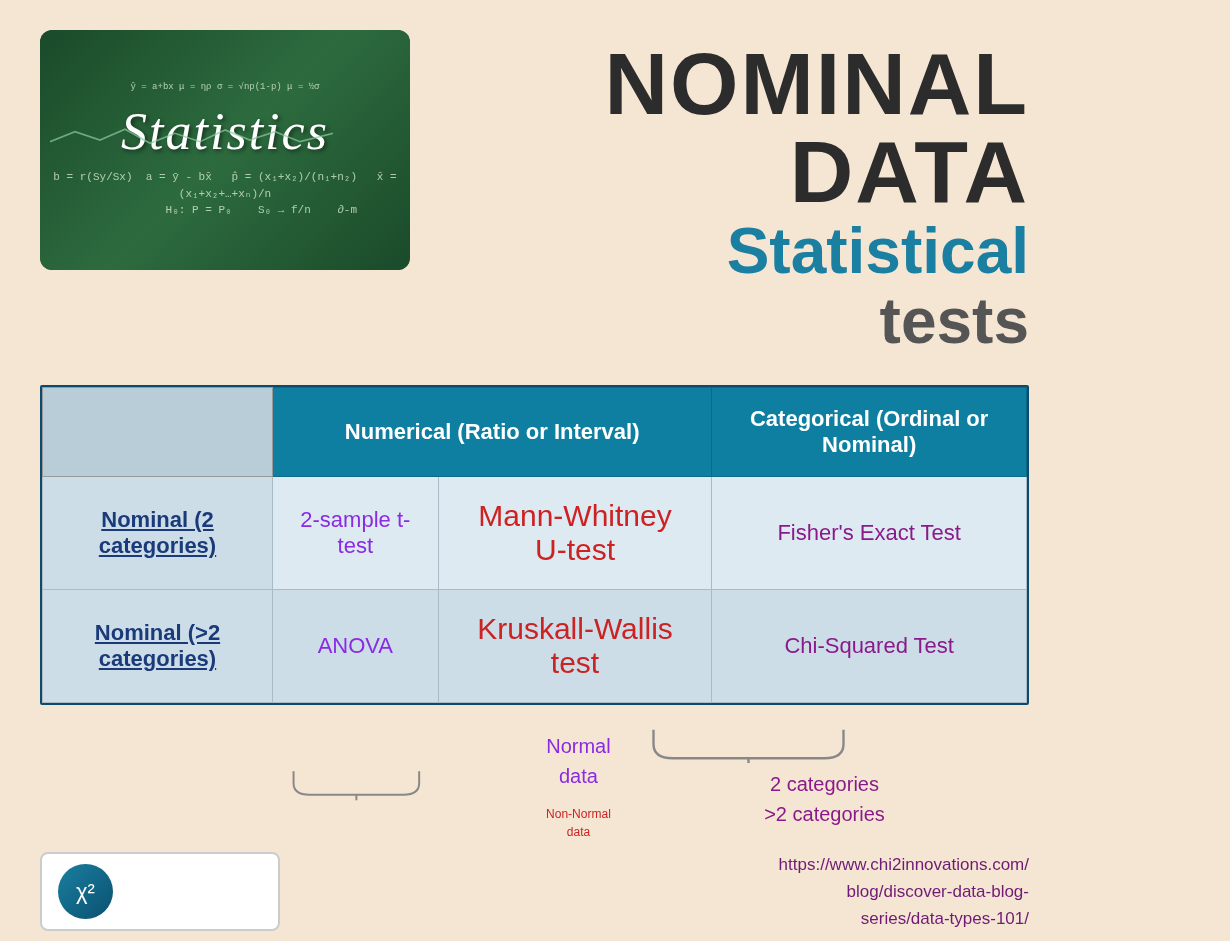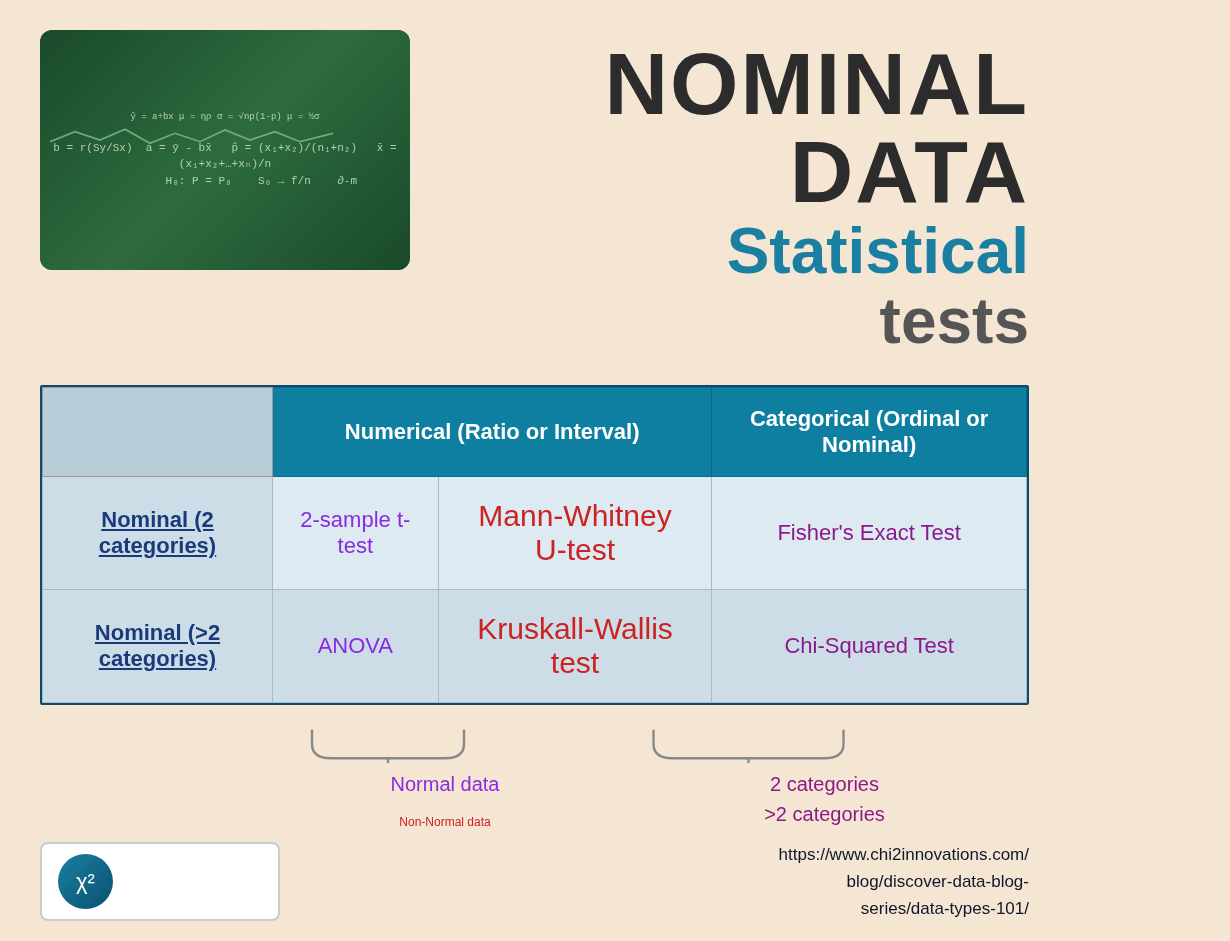--- a/index.html
+++ b/index.html
@@ -207,21 +207,21 @@
 
     .annotation-left-spacer {
       width: 230px;
       flex-shrink: 0;
     }
 
     .annotation-numerical {
       width: 350px;
       flex-shrink: 0;
       display: flex;
-      flex-direction: column;
+      flex-direction: row;
       align-items: center;
     }
 
     .annotation-categorical {
       flex: 1;
       display: flex;
       flex-direction: column;
       align-items: center;
     }
 
@@ -296,39 +296,40 @@
       line-height: 1.1;
     }
 
     .logo-sub {
       font-size: 13px;
       color: #555;
     }
 
     .url-text {
       font-size: 17px;
-      color: #0f172a;
+      color: #701a75;
       text-align: right;
       line-height: 1.6;
     }
   </style>
 </head>
 <body>
 
 <div class="page-wrapper">
 
   <div class="header">
 
     <div class="stats-image">
       <div class="stats-image-inner">
         <div class="stats-math-top">ŷ = a+bx  μ = ηρ     σ = √np(1-p)  μ = ½σ</div>
 
         <svg class="wave-line" viewBox="0 0 340 30" height="25">
           <polyline points="0,20 30,8 60,18 90,5 120,22 150,10 180,20 210,6 240,18 270,8 300,20 340,10" stroke="#8bcca0" stroke-width="2" fill="none" opacity="0.7"></polyline>
         </svg>
+        <div class="stats-title-text">Statistics</div>
         <div class="stats-math-bottom">
           b = r(Sy/Sx)&nbsp; a = ȳ - bx̄&nbsp;&nbsp; p̂ = (x₁+x₂)/(n₁+n₂)&nbsp;&nbsp; x̄ = (x₁+x₂+…+xₙ)/n<br>
           &nbsp;&nbsp;&nbsp;&nbsp;&nbsp;&nbsp;&nbsp;&nbsp;&nbsp;&nbsp;&nbsp;H₀: P = P₀&nbsp;&nbsp;&nbsp; S₀ → f/n&nbsp;&nbsp;&nbsp; ∂-m
         </div>
       </div>
     </div>
 
     <div class="title-area">
       <div class="main-title">NOMINAL DATA</div>
       <div class="sub-title">Statistical</div>

